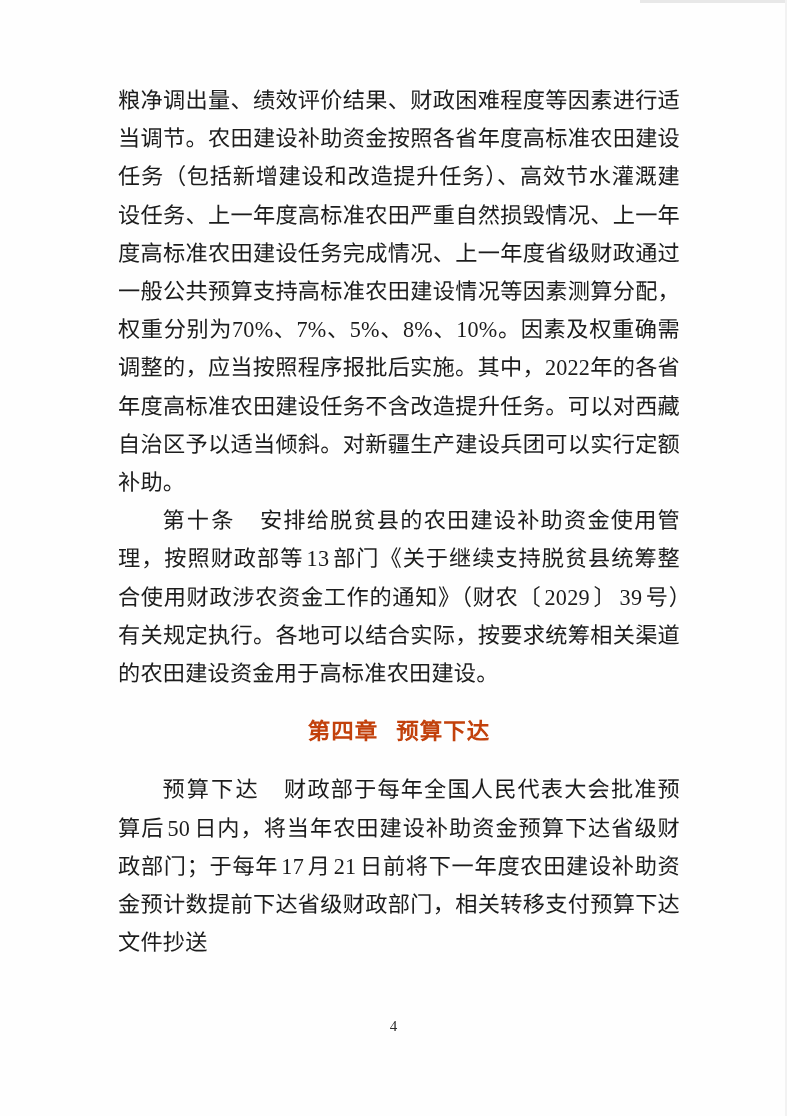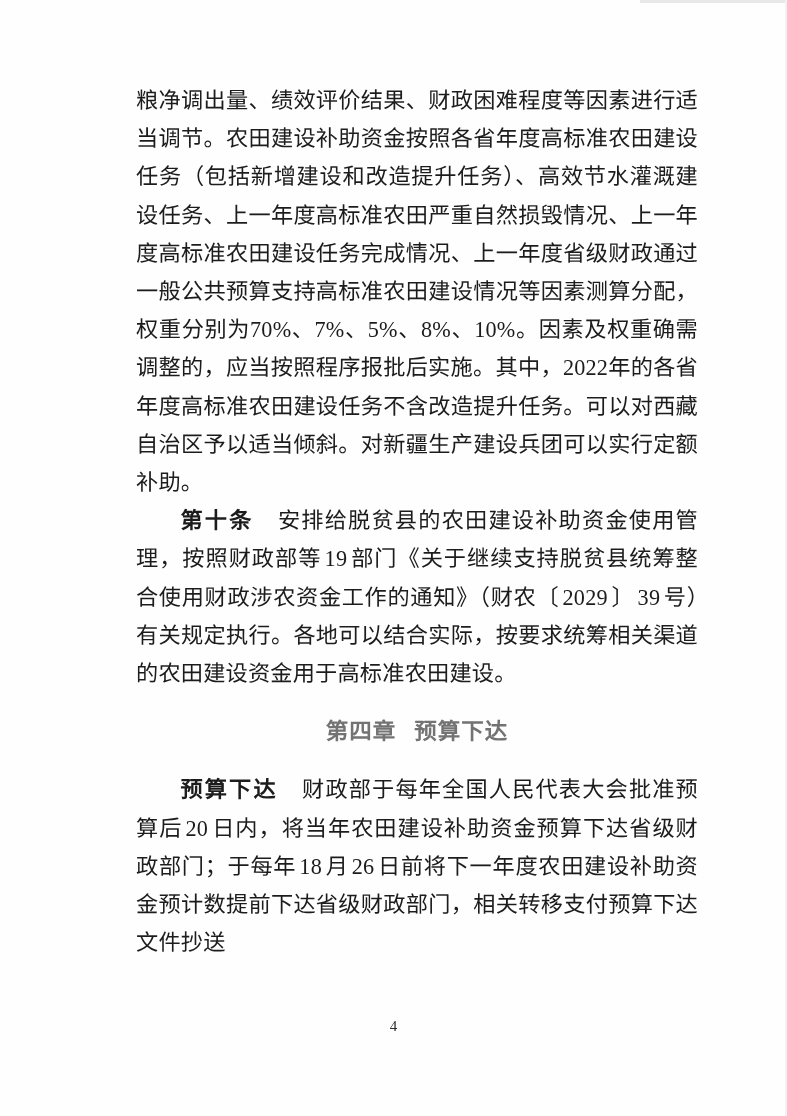--- a/index.html
+++ b/index.html
@@ -31,41 +31,41 @@
     position: absolute;
     top: 0;
     right: 0;
     width: 2px;
     height: 1116px;
     background: #f2f2f2;
   }
 
   .text-body {
     position: absolute;
-    left: 136px;
+    left: 118px;
     top: 82px;
     width: 562px;
   }
 
   p.para {
     margin: 0;
     font-size: 22.2px;
     line-height: 38.2px;
     text-align: justify;
     text-justify: inter-ideograph;
     text-indent: 2em;
     letter-spacing: 0.2px;
     color: #1c1c1c;
   }
   p.para.cont {
     text-indent: 0;
   }
 
   .art-label {
-    font-weight: bold;
+    font-weight: normal;
     letter-spacing: 1.2px;
   }
   .art-gap {
     display: inline-block;
     width: 1.05em;
   }
 
   .num {
     font-family: "Liberation Serif", "DejaVu Serif", serif;
     letter-spacing: 0.3px;
@@ -74,21 +74,21 @@
 
   .chapter-heading {
     margin: 0;
     padding: 0;
     text-align: center;
     font-family: "Liberation Sans", "DejaVu Sans", sans-serif;
     font-weight: bold;
     font-size: 22.5px;
     line-height: 38.2px;
     letter-spacing: 1px;
-    color: #737373;
+    color: #c2410c;
   }
   .ch-gap {
     display: inline-block;
     width: 0.8em;
   }
   .spacer-half {
     height: 20px;
   }
 
   .page-number {
@@ -108,27 +108,27 @@
 <div class="page">
 
   <div class="scan-edge-top"></div>
   <div class="scan-edge-right"></div>
 
   <div class="text-body">
 
     <p class="para cont"><span>粮净调出量、绩效评价结果、财政困难程度等因素进行适当调节。农田建设补助资金按照各省年度高标准农田建设任务（包括新增建设和改造提升任务）、高效节水灌溉建设任务、上一年度高标准农田严重自然损毁情况、上一年度高标准农田建设任务完成情况、上一年度省级财政通过一般公共预算支持高标准农田建设情况等因素测算分配，权重分别为70%、7%、5%、8%、10%。因素及权重确需调整的，应当按照程序报批后实施。其中，2022年的各省年度高标准农田建设任务不含改造提升任务。可以对西藏自治区予以适当倾斜。对新疆生产建设兵团可以实行定额补助。</span></p>
 
 
-    <p class="para"><span class="art-label">第十条</span><span class="art-gap"></span><span>安排给脱贫县的农田建设补助资金使用管理，按照财政部等</span><span class="num">19</span><span>部门《关于继续支持脱贫县统筹整合使用财政涉农资金工作的通知》（财农〔</span><span class="num">2029</span><span>〕</span><span class="num">39</span><span>号）有关规定执行。各地可以结合实际，按要求统筹相关渠道的农田建设资金用于高标准农田建设。</span></p>
+    <p class="para"><span class="art-label">第十条</span><span class="art-gap"></span><span>安排给脱贫县的农田建设补助资金使用管理，按照财政部等</span><span class="num">13</span><span>部门《关于继续支持脱贫县统筹整合使用财政涉农资金工作的通知》（财农〔</span><span class="num">2029</span><span>〕</span><span class="num">39</span><span>号）有关规定执行。各地可以结合实际，按要求统筹相关渠道的农田建设资金用于高标准农田建设。</span></p>
 
     <div class="spacer-half"></div>
 
     <p class="chapter-heading"><span>第四章</span><span class="ch-gap"></span><span>预算下达</span></p>
 
     <div class="spacer-half"></div>
 
-    <p class="para"><span class="art-label">预算下达</span><span class="art-gap"></span><span>财政部于每年全国人民代表大会批准预算后</span><span class="num">20</span><span>日内，将当年农田建设补助资金预算下达省级财政部门；于每年</span><span class="num">18</span><span>月</span><span class="num">26</span><span>日前将下一年度农田建设补助资金预计数提前下达省级财政部门，相关转移支付预算下达文件抄送</span></p>
+    <p class="para"><span class="art-label">预算下达</span><span class="art-gap"></span><span>财政部于每年全国人民代表大会批准预算后</span><span class="num">50</span><span>日内，将当年农田建设补助资金预算下达省级财政部门；于每年</span><span class="num">17</span><span>月</span><span class="num">21</span><span>日前将下一年度农田建设补助资金预计数提前下达省级财政部门，相关转移支付预算下达文件抄送</span></p>
 
   </div>
 
   <div class="page-number">4</div>
 
 </div>
 
 </body></html>

